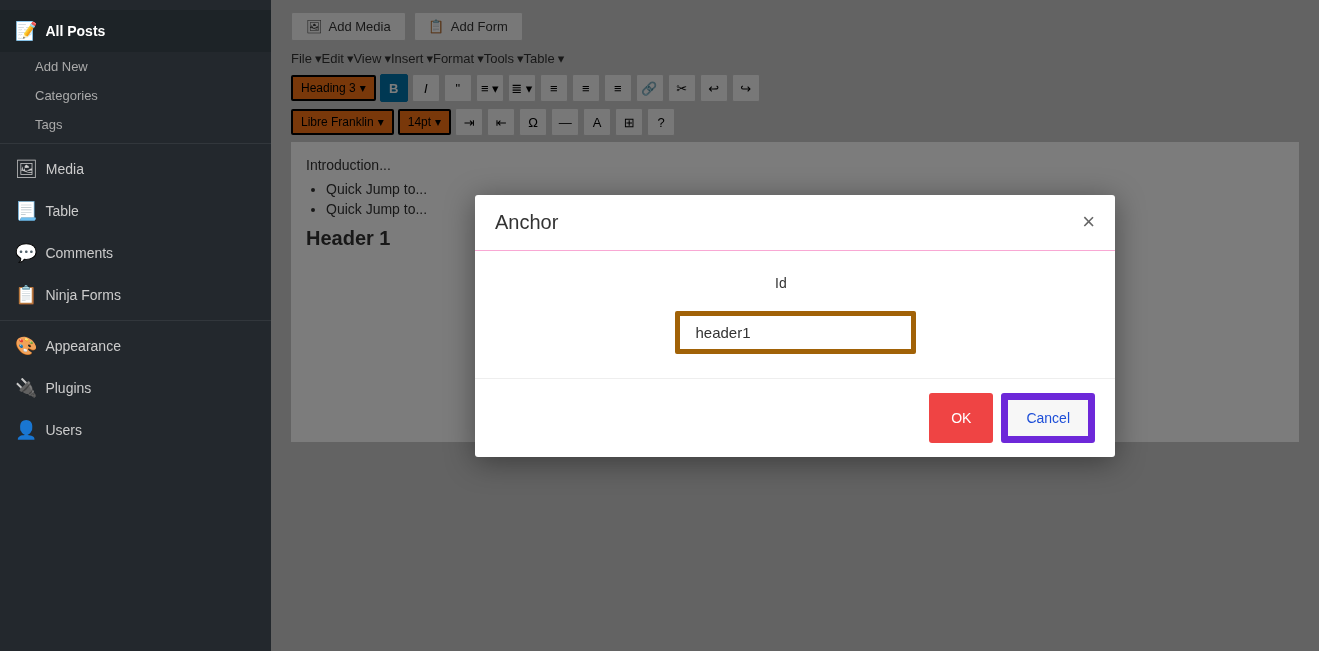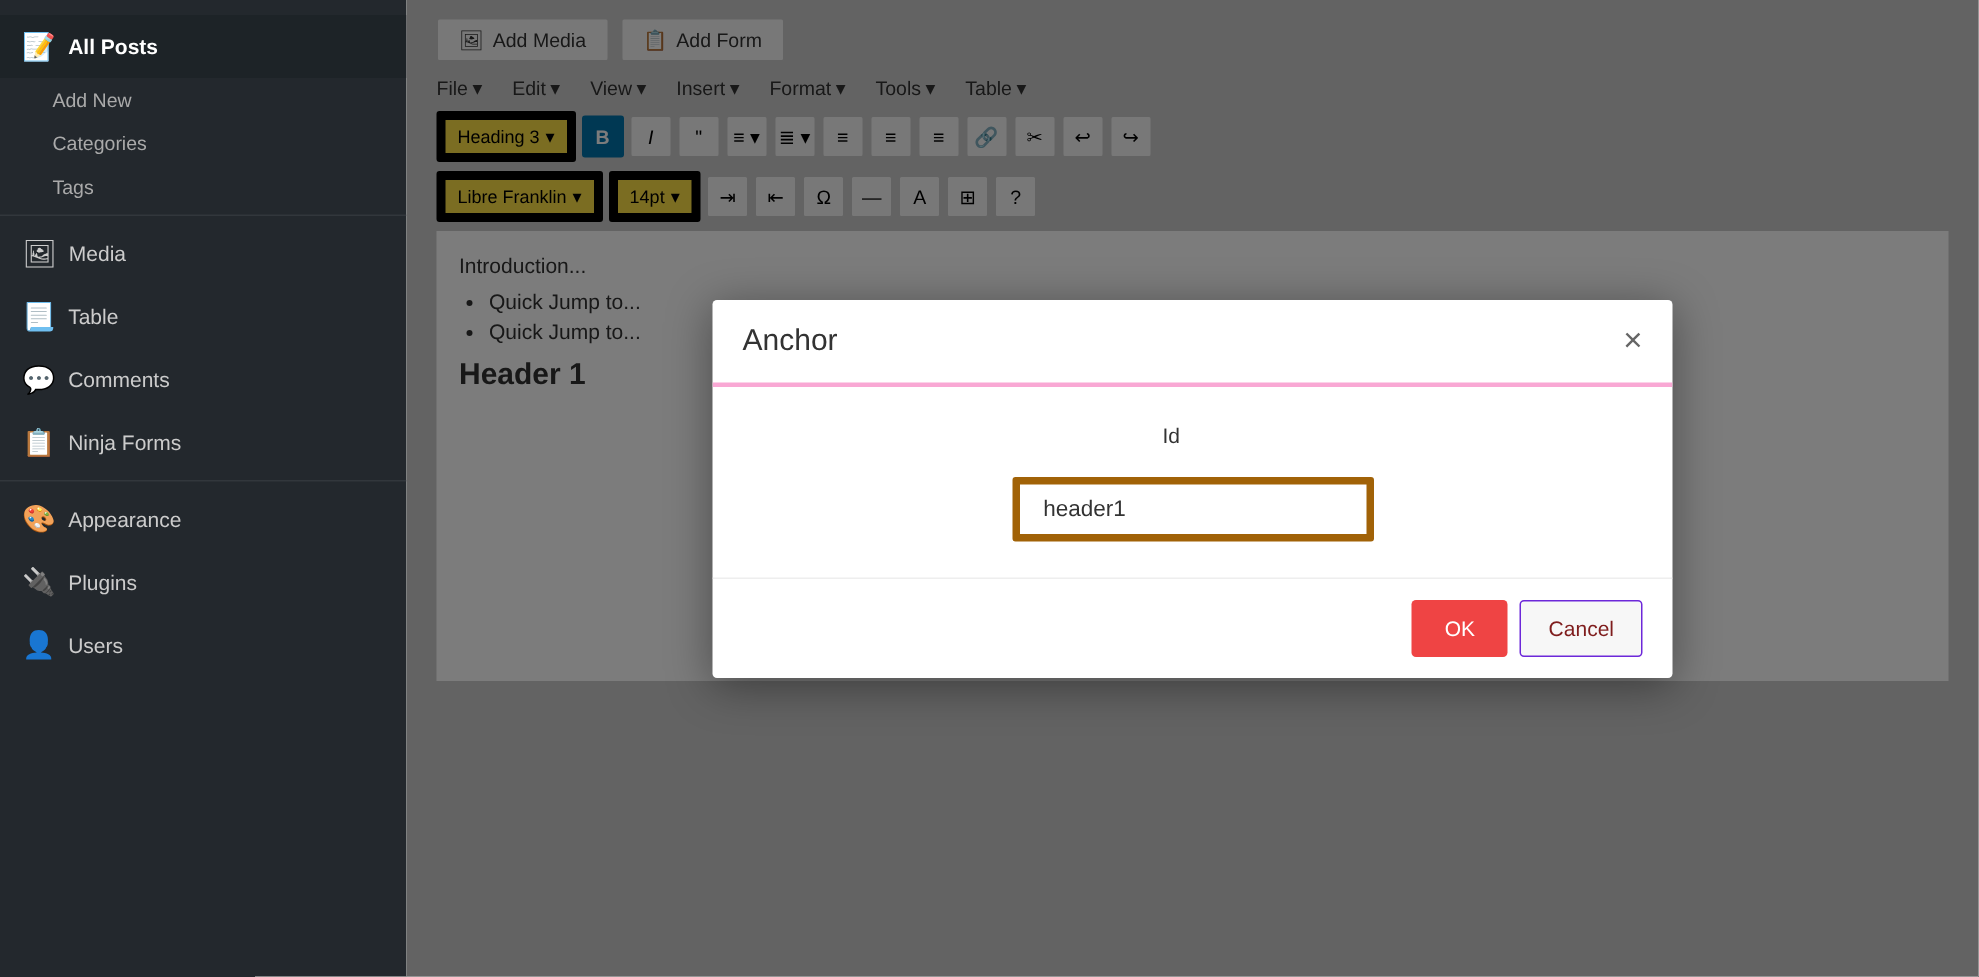--- a/index.html
+++ b/index.html
@@ -59,22 +59,22 @@
       color: #333;
     }
     .toolbar-row2 {
       display: flex;
       gap: 4px;
       margin-bottom: 6px;
       flex-wrap: wrap;
       align-items: center;
     }
     .toolbar-dropdown {
-      background: #fde047;
-      border: 6px solid #000000;
+      background: #f97316;
+      border: 2px solid #000000;
       padding: 4px 8px;
       font-size: 12px;
       border-radius: 2px;
       display: flex;
       align-items: center;
       gap: 4px;
     }
     .toolbar-btn {
       background: #f7f7f7;
       border: 1px solid #ccc;
@@ -83,21 +83,21 @@
       font-size: 13px;
       display: flex;
       align-items: center;
       justify-content: center;
       cursor: pointer;
       border-radius: 2px;
     }
     .toolbar-btn.active { background: #0073aa; color: #fff; border-color: #0073aa; }
     .toolbar-menu {
       display: flex;
-      gap: 20px;
+      gap: 0;
       margin-bottom: 8px;
       font-size: 13px;
       color: #333;
     }
     .toolbar-menu-item {
       display: flex;
       align-items: center;
       gap: 3px;
       cursor: pointer;
     }
@@ -128,21 +128,21 @@
       width: 640px;
       border-radius: 3px;
       box-shadow: 0 5px 30px rgba(0,0,0,0.4);
       overflow: hidden;
     }
     .modal-header {
       display: flex;
       justify-content: space-between;
       align-items: center;
       padding: 16px 20px;
-      border-bottom: 3px solid #f9a8d4;
+      border-bottom: 1px solid #f9a8d4;
     }
     .modal-title {
       font-size: 20px;
       font-weight: 400;
       color: #333;
     }
     .modal-close {
       font-size: 22px;
       cursor: pointer;
       color: #666;
@@ -183,22 +183,22 @@
       background: #ef4444;
       color: #fff;
       border: none;
       padding: 10px 22px;
       font-size: 14px;
       border-radius: 3px;
       cursor: pointer;
     }
     .btn-cancel {
       background: #f7f7f7;
-      color: #7f1d1d;
-      border: 1px solid #6d28d9;
+      color: #1d4ed8;
+      border: 7px solid #6d28d9;
       padding: 10px 18px;
       font-size: 14px;
       border-radius: 3px;
       cursor: pointer;
     }
   </style>
 </head>
 <body>
 
 <div id="sidebar">

